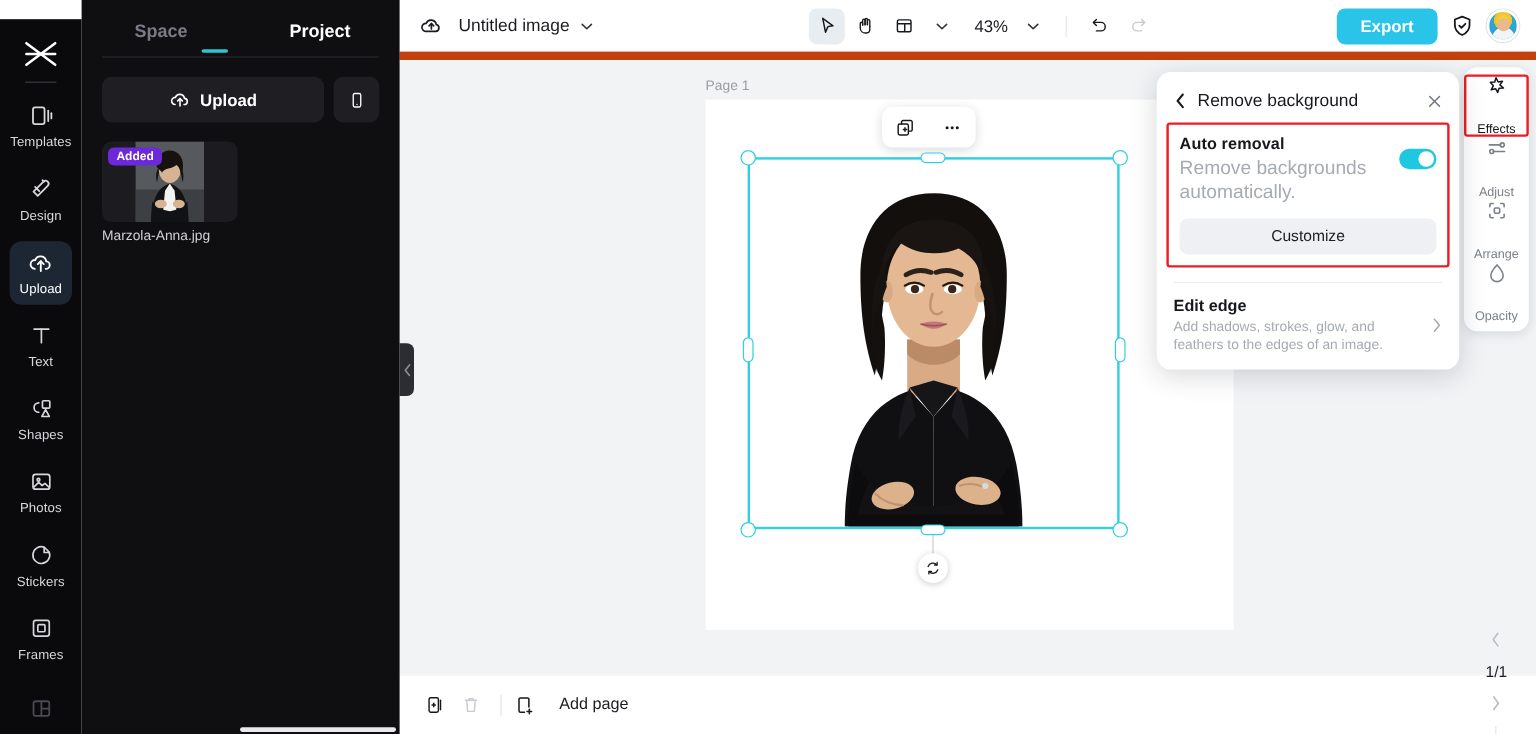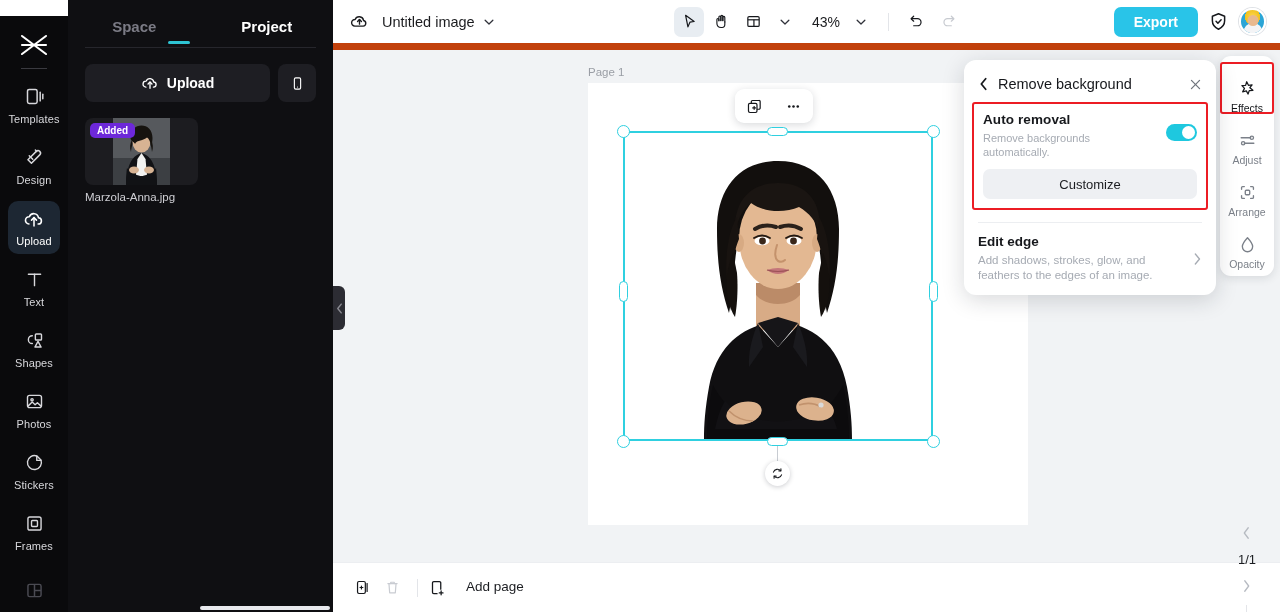--- a/index.html
+++ b/index.html
@@ -181,21 +181,21 @@
   .pop-back { cursor: pointer; display:flex; margin-right: 9px; }
   .pop-title { font-size: 14.5px; font-weight: normal; color: #16181c; flex: 1; }
   .pop-close { cursor: pointer; display:flex; }
   .hl-box {
     margin: 0 8px; border: 2px solid #ec1c24; border-radius: 3px;
     padding: 8px 9px 9px;
   }
   .auto-row { display: flex; align-items: flex-start; }
   .auto-texts { flex: 1; padding-right: 8px; }
   .auto-title { font-size: 13.5px; color: #16181c; font-weight: bold; letter-spacing:.1px;}
-  .auto-sub { font-size: 11px; color: #a6abb3; line-height: 1.28; margin-top: 4px; }
+  .auto-sub { font-size: 16px; color: #a6abb3; line-height: 1.28; margin-top: 4px; }
   .toggle {
     width: 31px; height: 17px; border-radius: 9px; background: #1ec8df;
     position: relative; margin-top: 12px; cursor: pointer; flex: none;
   }
   .toggle .knob {
     position: absolute; right: 2px; top: 2px; width: 13px; height: 13px;
     border-radius: 50%; background: #ffffff;
   }
   .customize-btn {
     margin-top: 10px; height: 30px; background: #eef0f3; border-radius: 7px;
@@ -211,21 +211,21 @@
 
   
   .rrail {
     position: absolute; right: 6px; top: 56px; width: 54px;
     background: #ffffff; border-radius: 11px;
     box-shadow: 0 2px 10px rgba(25,30,40,.12);
     padding: 6px 0; z-index: 35;
   }
   .rr-item {
     width: 54px; height: 52px; display: flex; flex-direction: column;
-    align-items: center; justify-content: flex-end; gap: 4px; cursor: pointer;
+    align-items: center; justify-content: space-between; gap: 4px; cursor: pointer;
   }
   .rr-item .lbl { font-size: 10.5px; color: #7b8089; }
   .rr-item.selected { outline: 2px solid #ec1c24; outline-offset: -2px; border-radius: 3px; }
   .rr-item.selected .lbl { color: #16181c; }
 
   
   .bottombar {
     position: absolute; left: 333px; top: 562px; width: 947px; height: 50px;
     background: #ffffff; border-top: 1px solid #eceef1;
     display: flex; align-items: center; z-index: 20;

